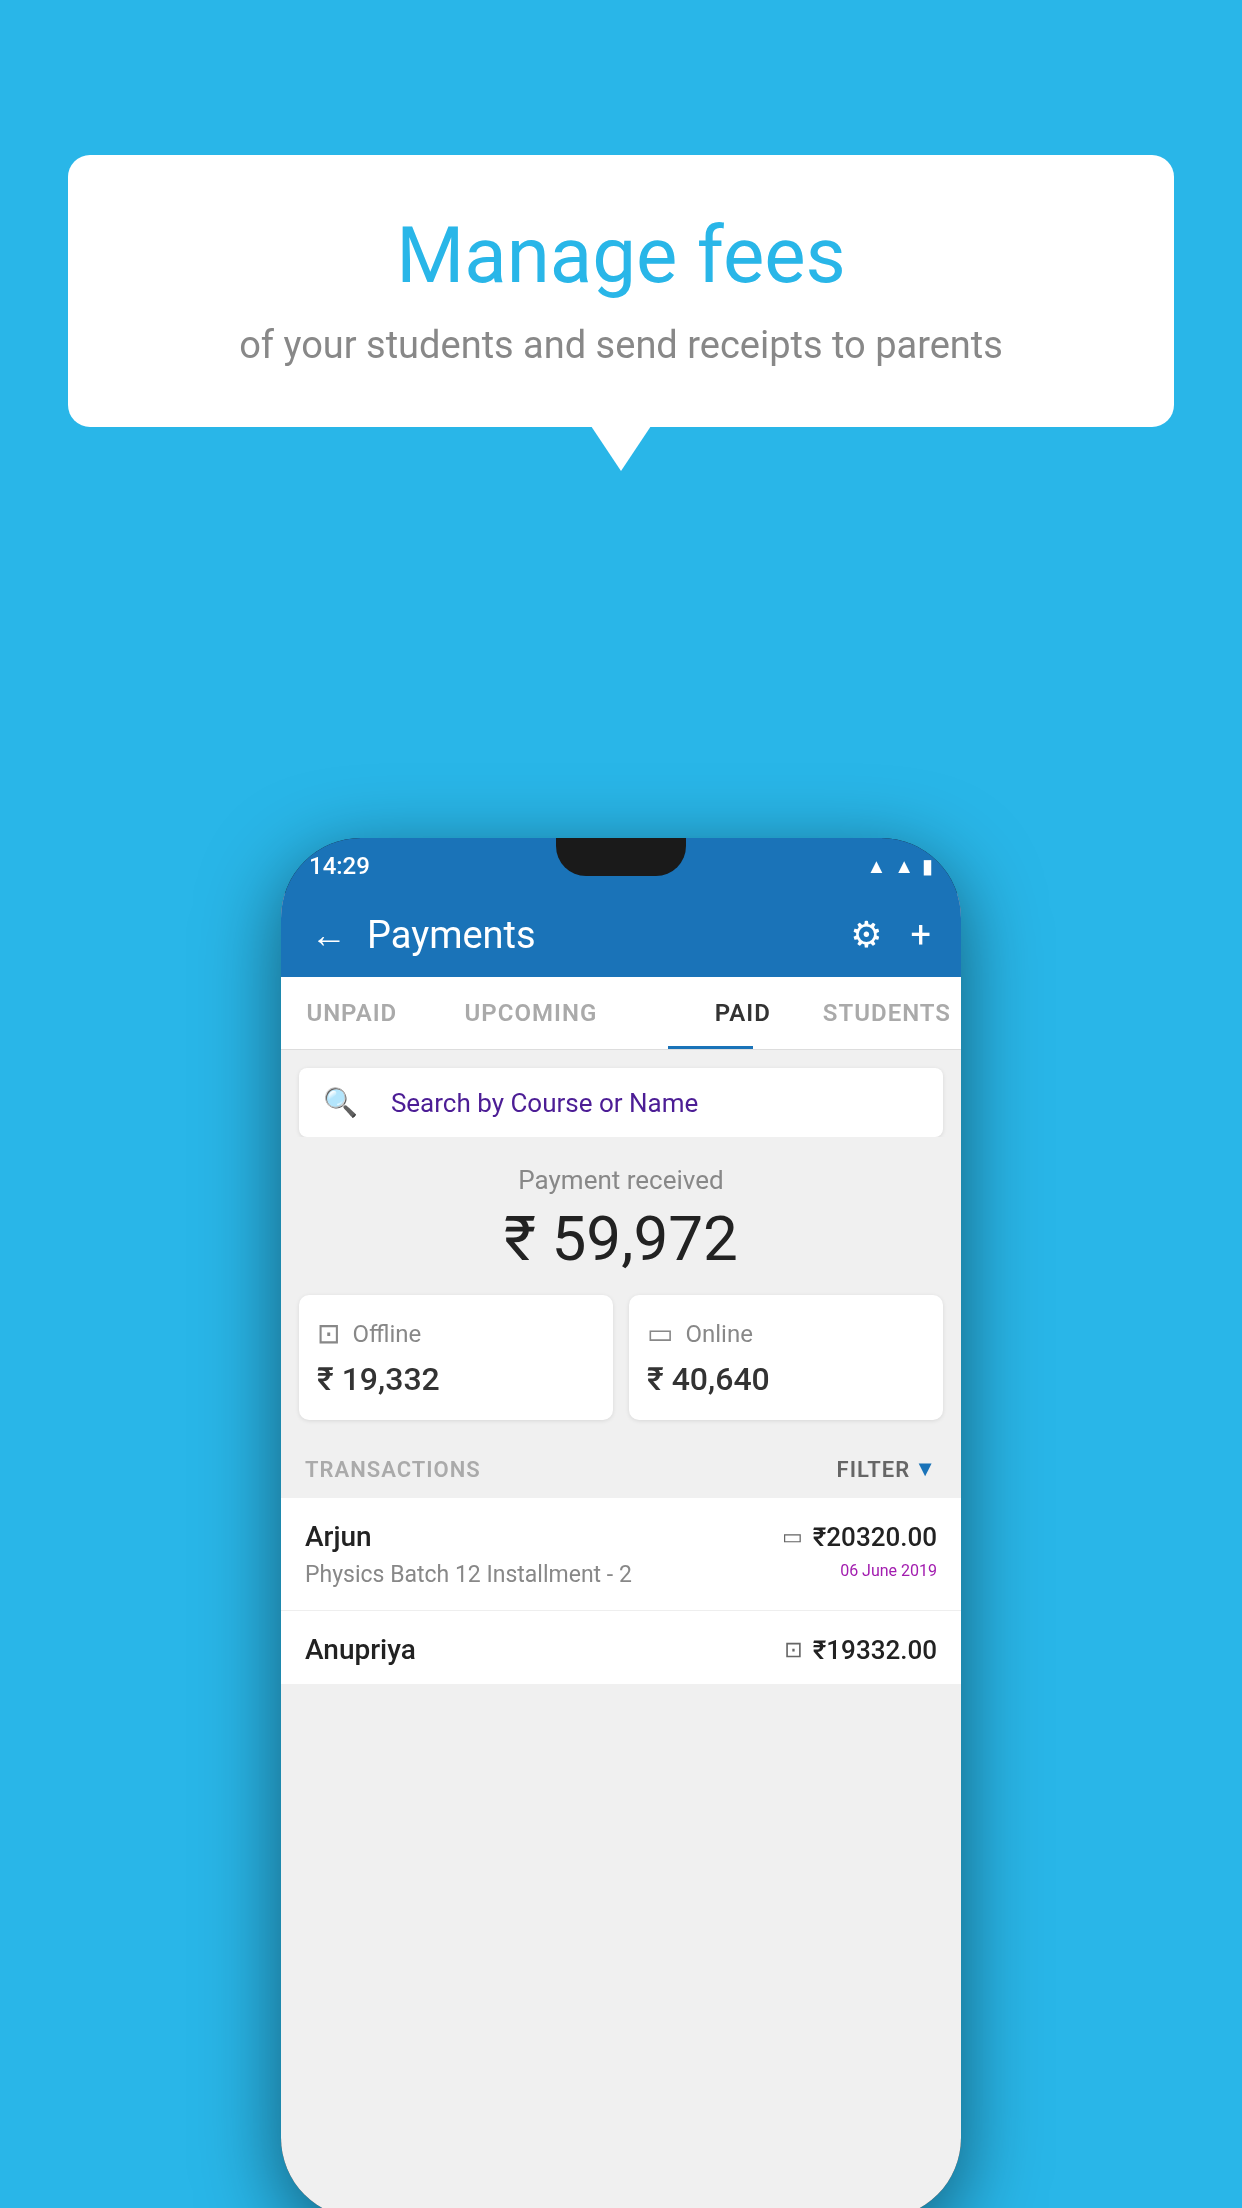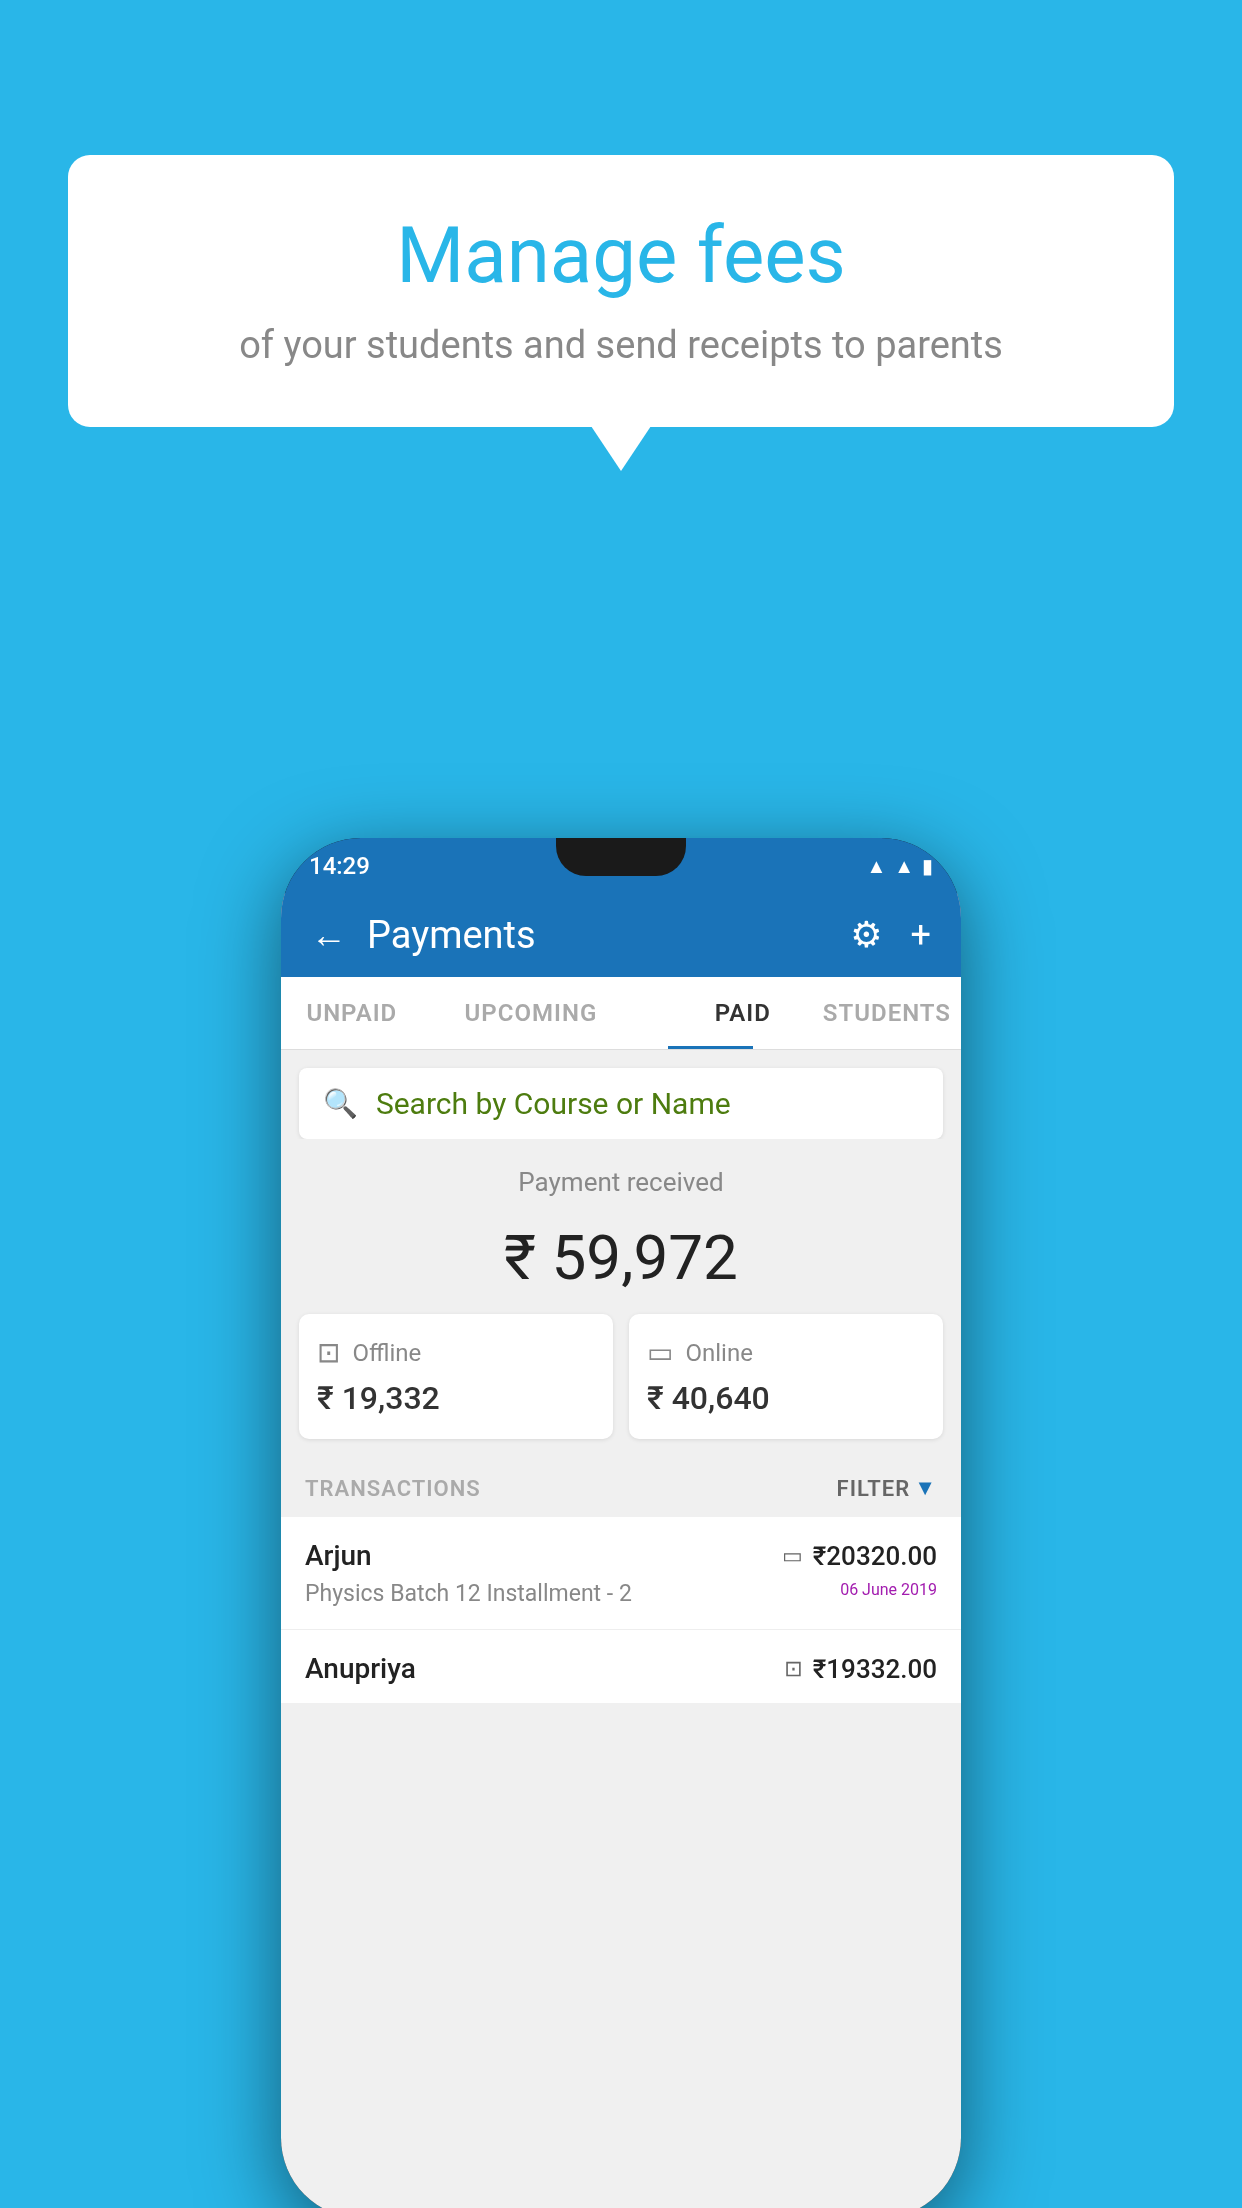--- a/index.html
+++ b/index.html
@@ -202,35 +202,36 @@
       gap: 18px;
       box-shadow: 0 1px 4px rgba(0,0,0,0.1);
     }
 
     .search-icon-wrap {
       color: #aaa;
       font-size: 28px;
     }
 
     .search-input-display {
-      color: #4d7c0f;
-      font-size: 30px;
+      color: #4c1d95;
+      font-size: 26px;
+      margin-left: 15px;
     }
 
     
     .payment-summary {
       background: #f0f0f0;
       padding: 28px 20px 20px;
       text-align: center;
     }
 
     .payment-label {
       color: #888;
       font-size: 26px;
-      margin-bottom: 24px;
+      margin-bottom: 7px;
     }
 
     .payment-amount {
       color: #222;
       font-size: 62px;
       font-weight: 400;
     }
 
     
     .payment-cards {

